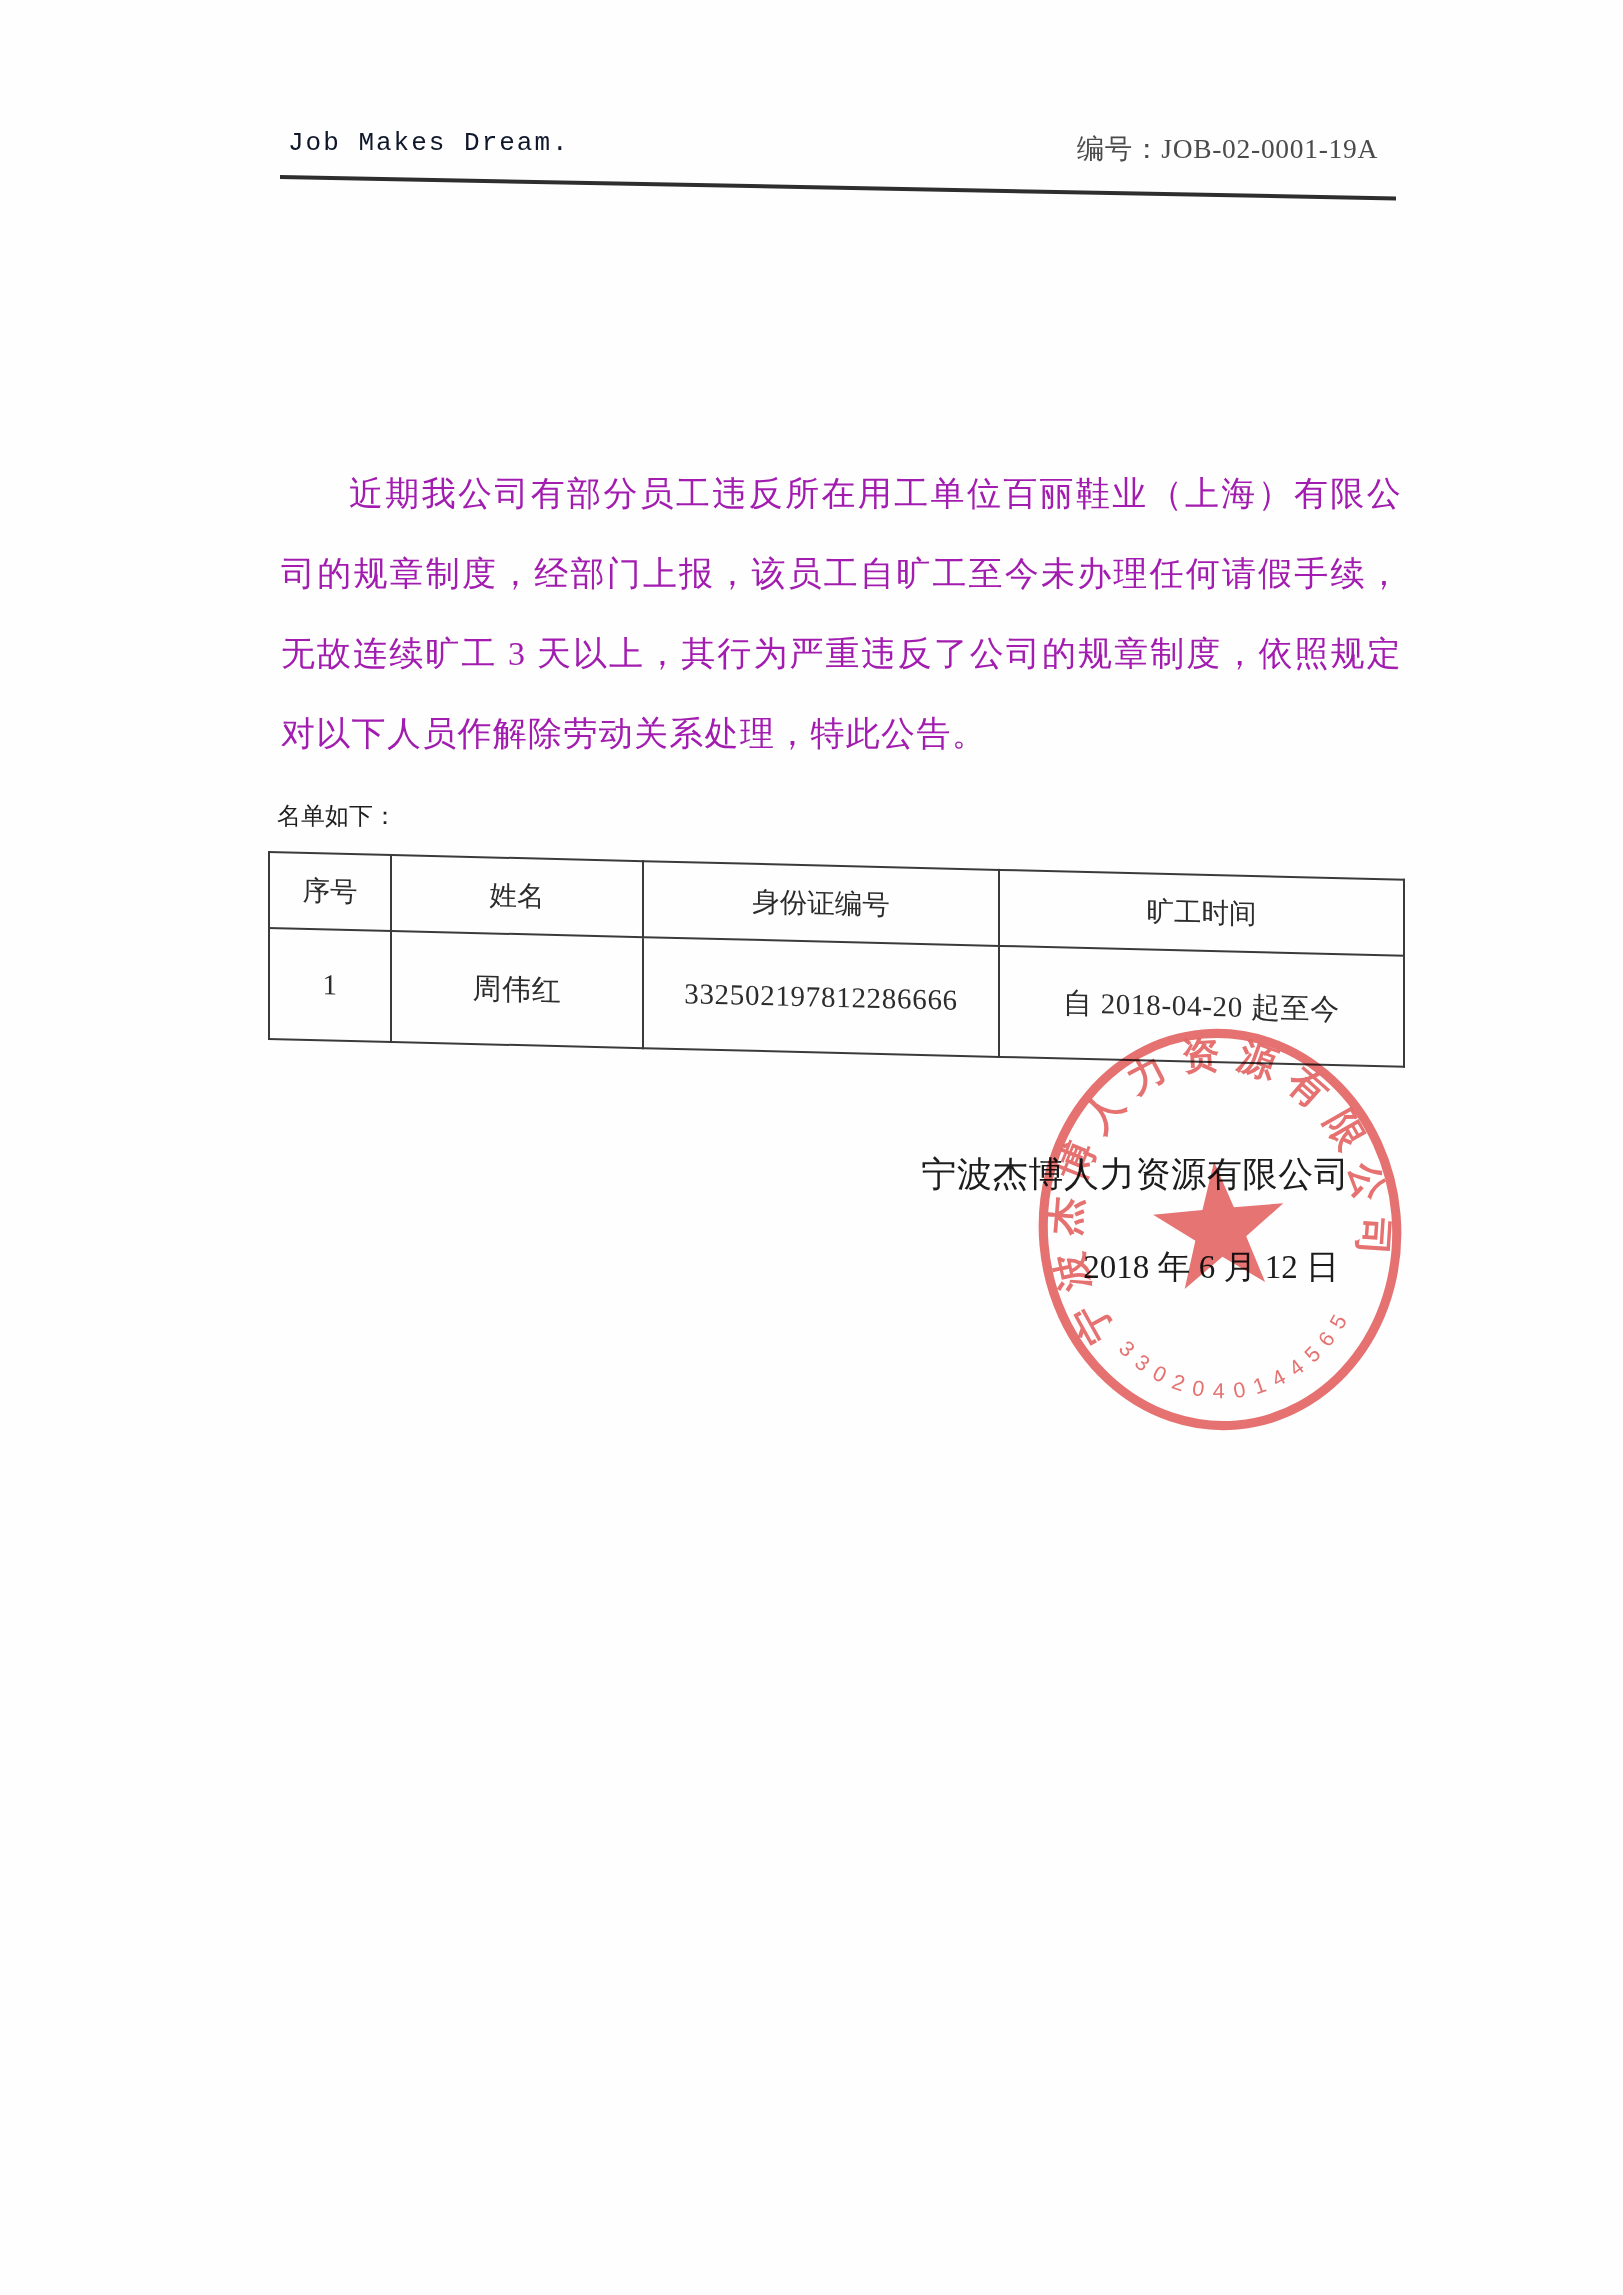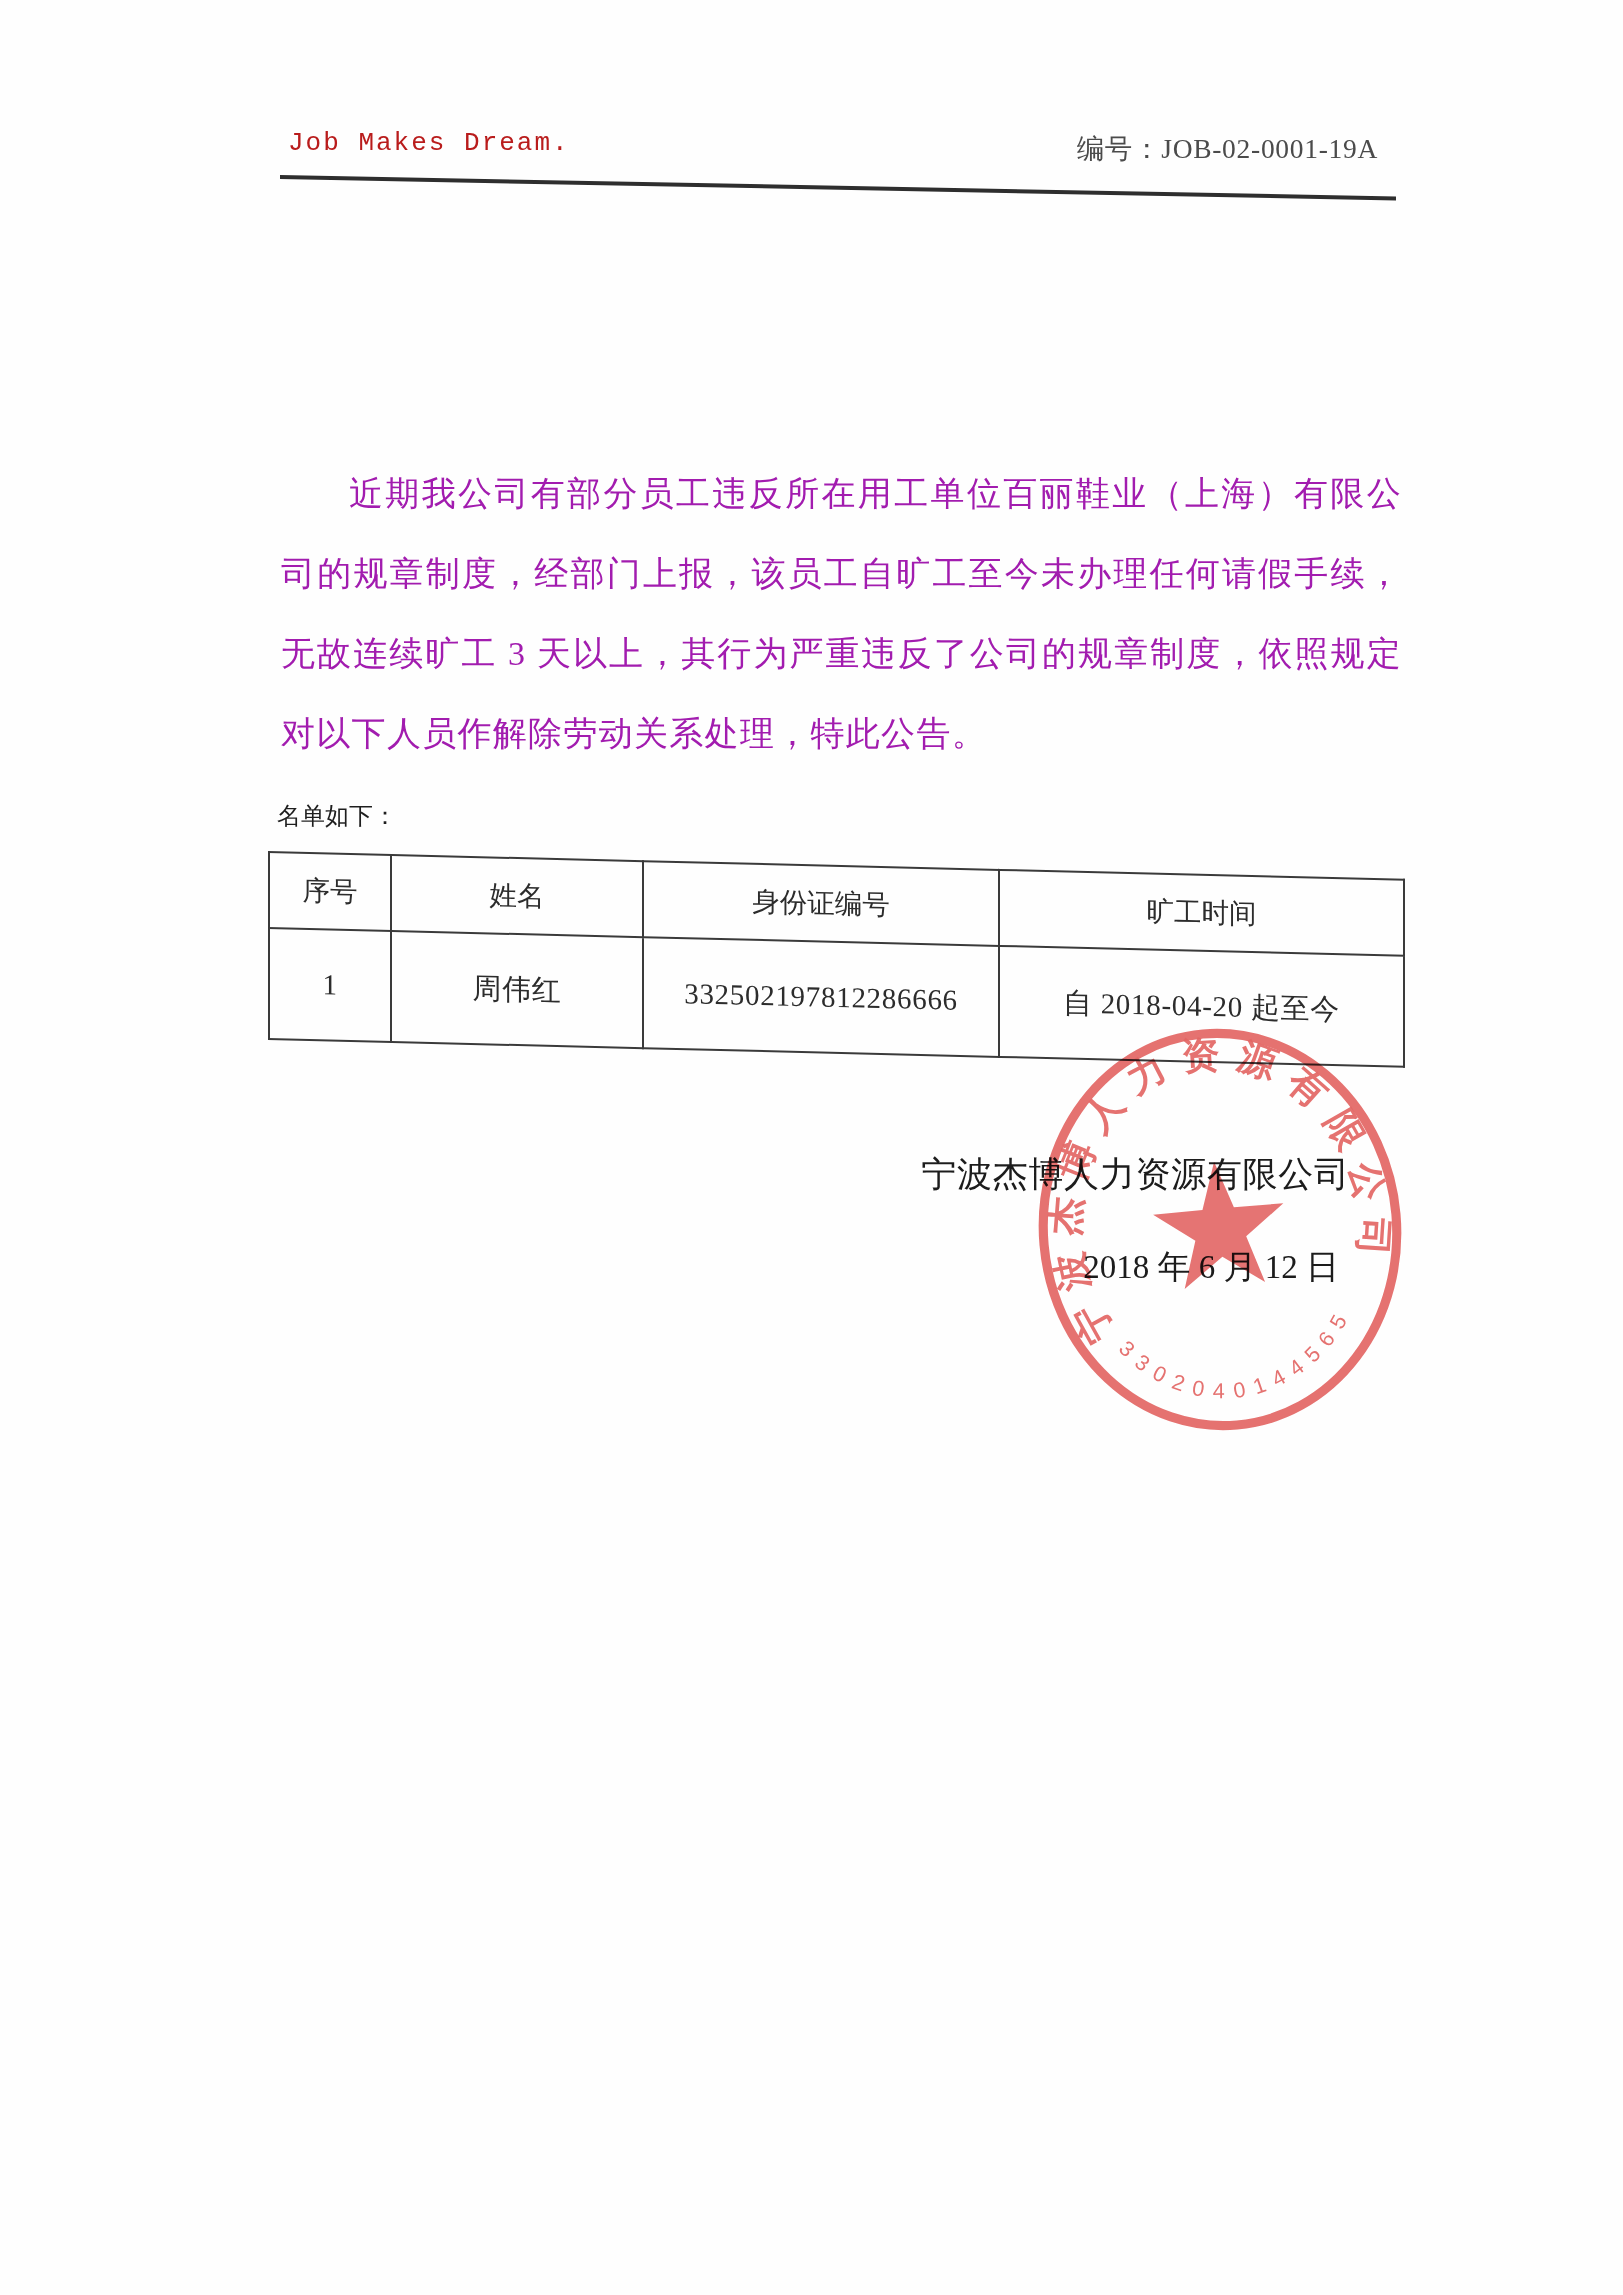--- a/index.html
+++ b/index.html
@@ -13,21 +13,21 @@
     font-family: "Liberation Serif", serif;
     color: #222;
   }
   
   .slogan {
     position: absolute;
     left: 288px; top: 128px;
     font-family: "Liberation Mono", monospace;
     font-size: 26px;
     letter-spacing: 2px;
-    color: #b91c1c;
+    color: #0f172a;
   }
   .doc-no {
     position: absolute;
     right: 245px; top: 131px;
     font-size: 27.5px;
     color: #4b4b4b;
     letter-spacing: 0.7px;
     margin-left: 41px;
   }
   .header-rule {

